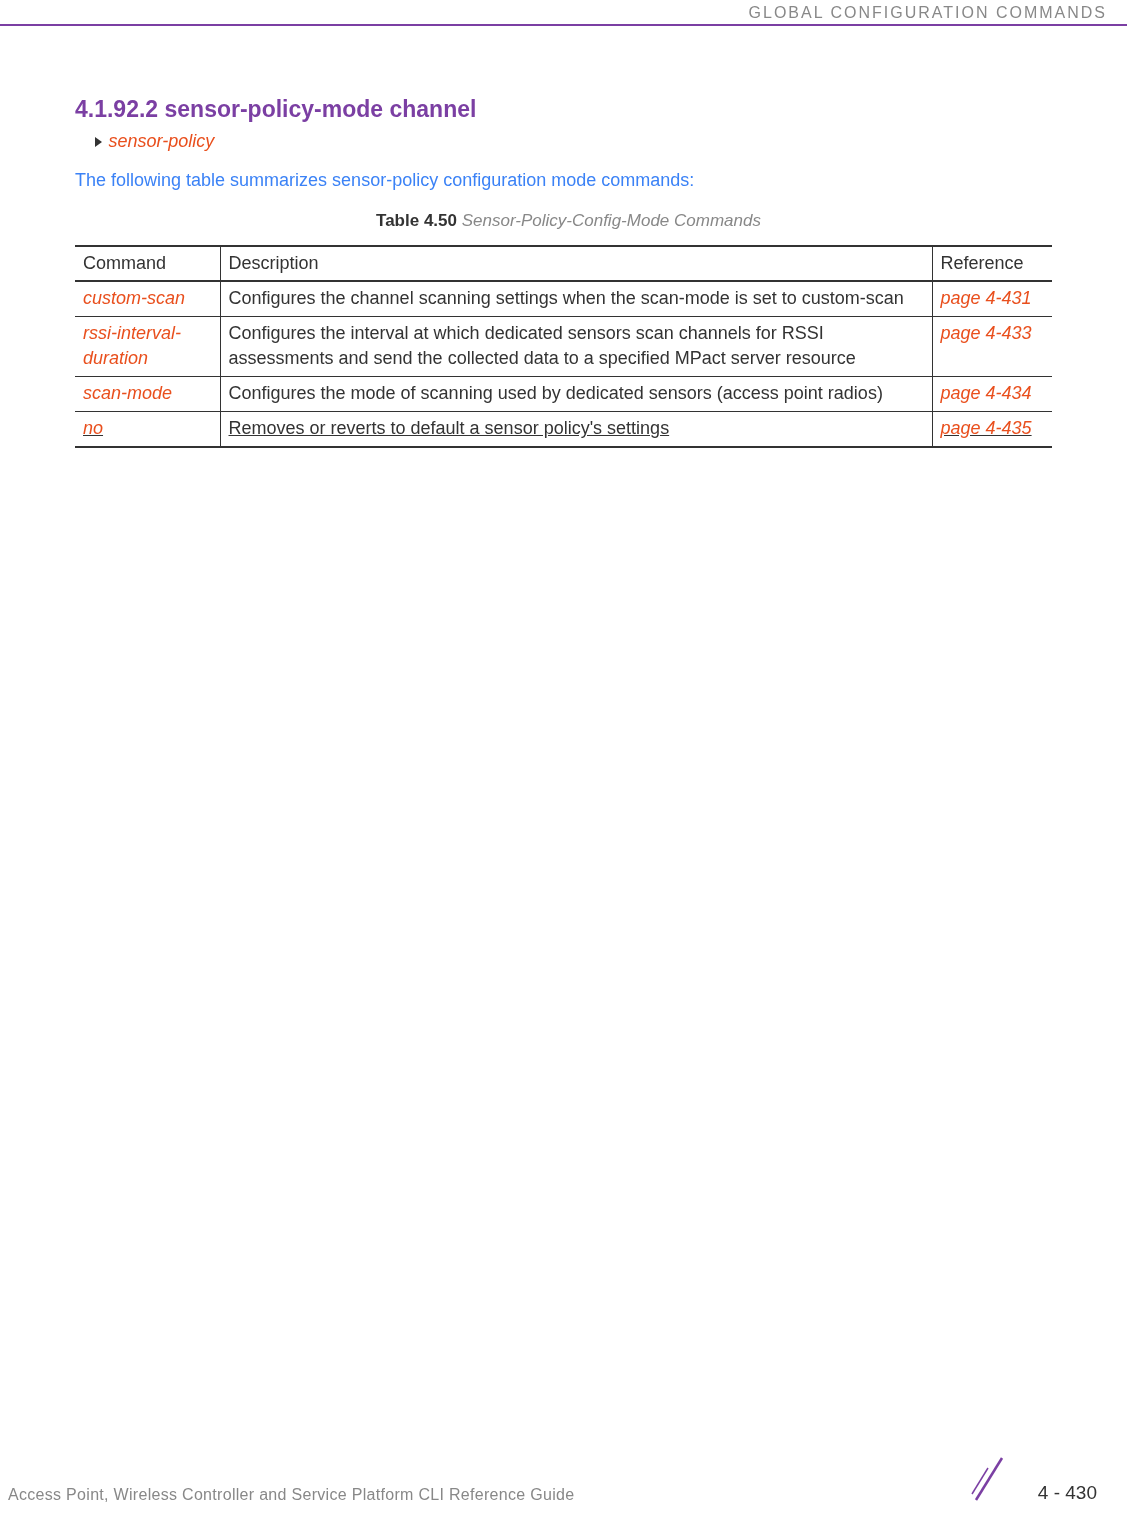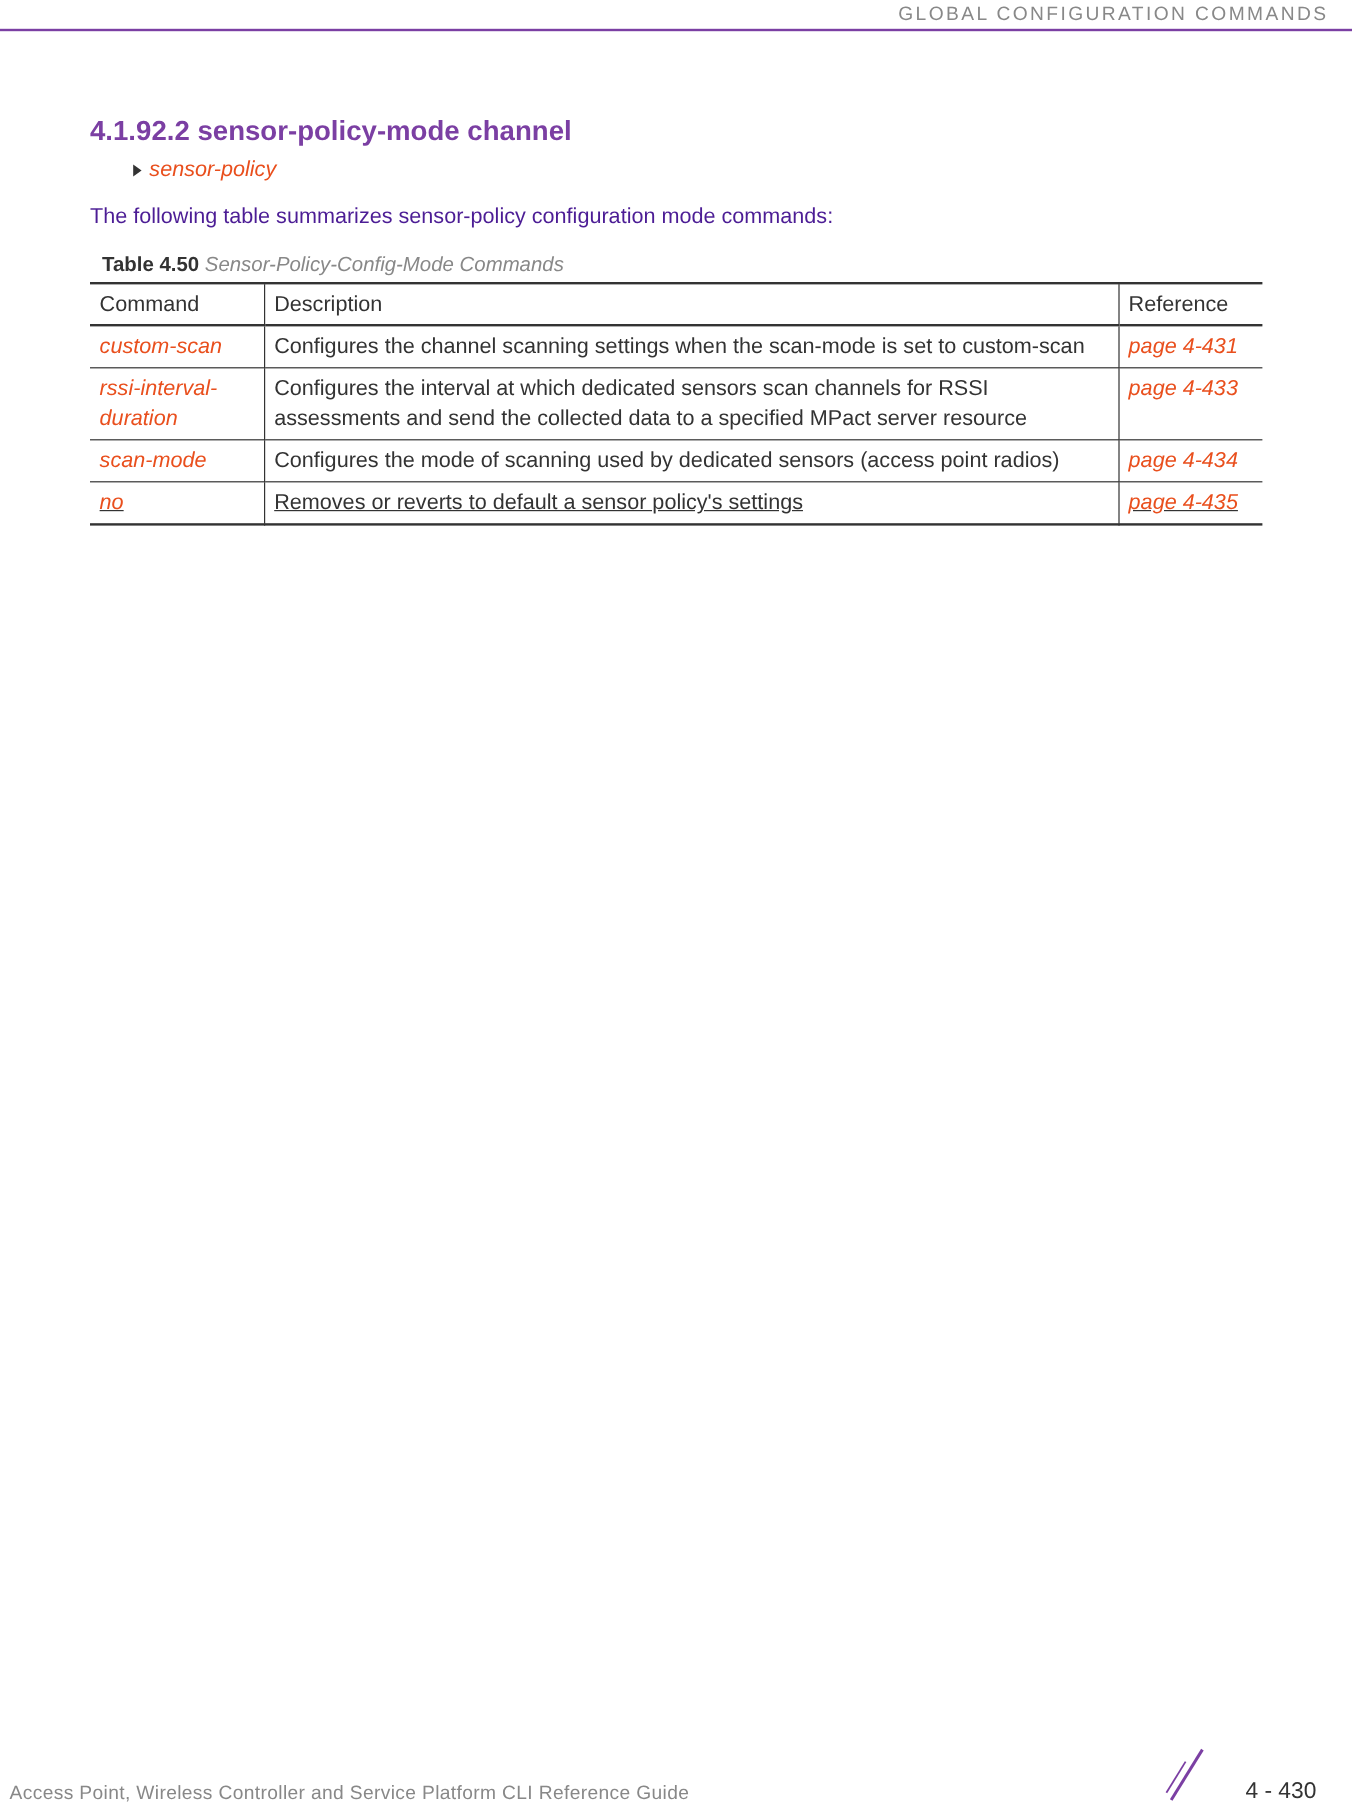--- a/index.html
+++ b/index.html
@@ -31,21 +31,21 @@
     .content {
       padding: 70px 75px 0 75px;
     }
     .section-title {
       color: #7b3fa3;
       font-size: 23px;
       font-weight: bold;
       margin-bottom: 8px;
     }
     .breadcrumb {
-      margin-left: 36px;
+      margin-left: 20px;
       margin-bottom: 18px;
     }
     .arrow-icon {
       display: inline-block;
       width: 0;
       height: 0;
       border-top: 5px solid transparent;
       border-bottom: 5px solid transparent;
       border-left: 7px solid #333;
       margin-right: 2px;
@@ -53,27 +53,28 @@
     }
     .breadcrumb-link {
       color: #e94f1d;
       font-style: italic;
       font-size: 18px;
       text-decoration: none;
       vertical-align: middle;
     }
     .intro-text {
       font-size: 18px;
-      color: #4c1d95;
+      color: #3b82f6;
       margin-bottom: 20px;
       font-weight: 300;
     }
     .table-caption {
+      text-align: center;
       font-size: 17px;
-      margin-bottom: 4px;
+      margin-bottom: 14px;
       margin-left: 10px;
     }
     .table-caption-bold {
       font-weight: bold;
       color: #333;
     }
     .table-caption-italic {
       font-style: italic;
       color: #888;
       font-weight: 300;

